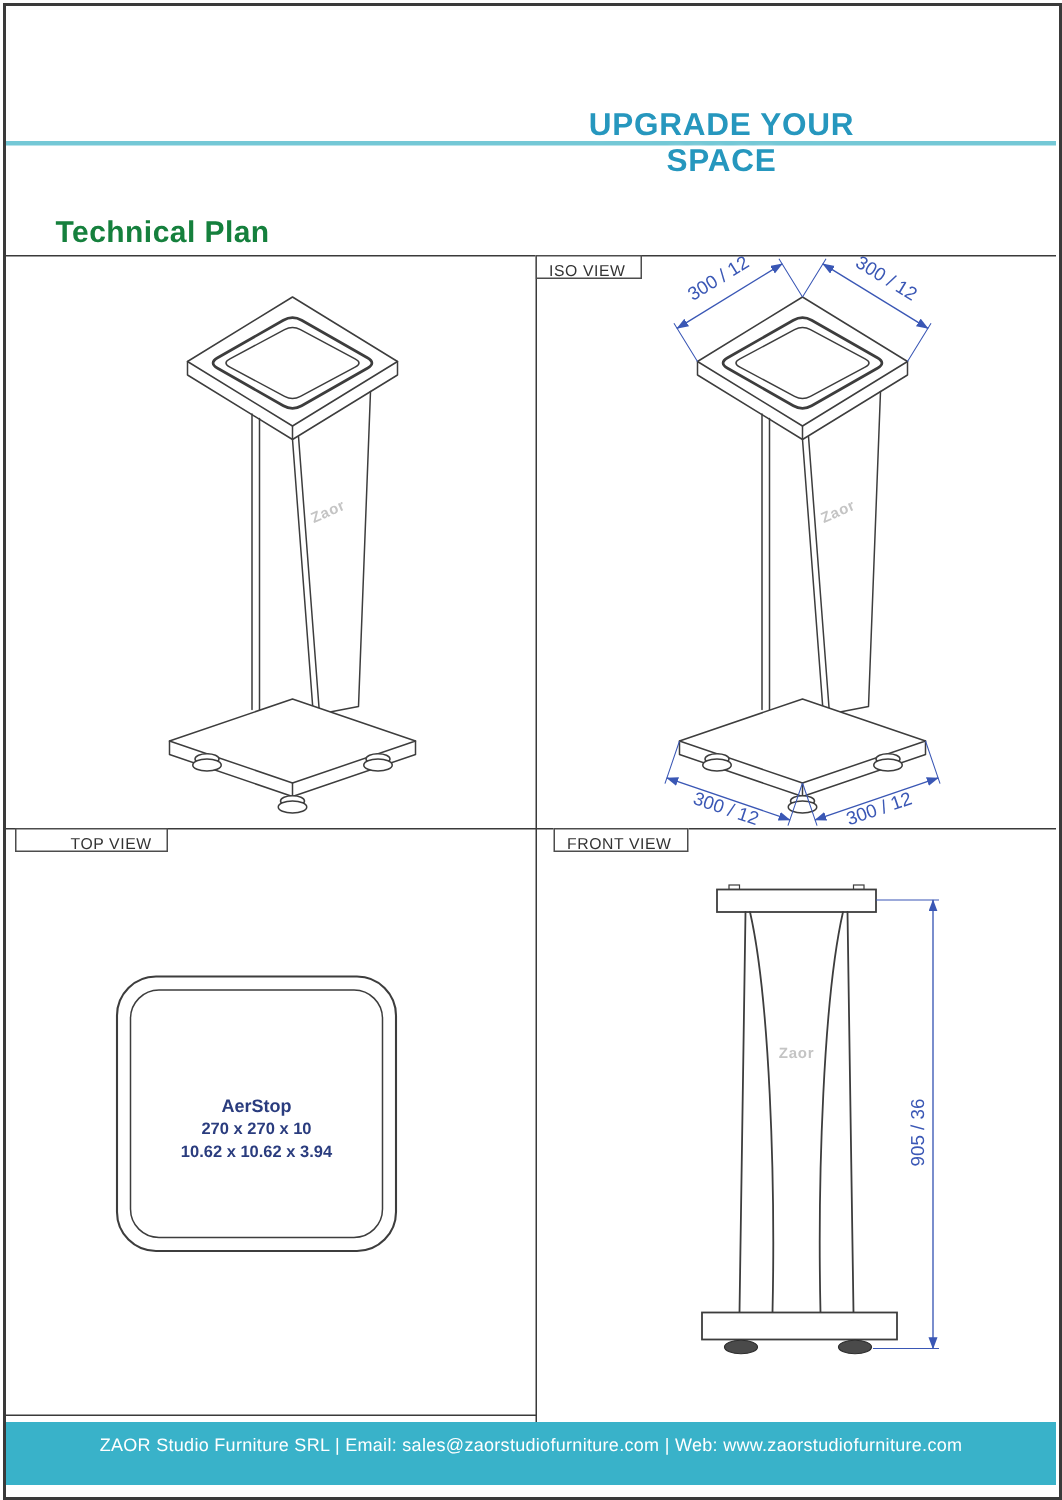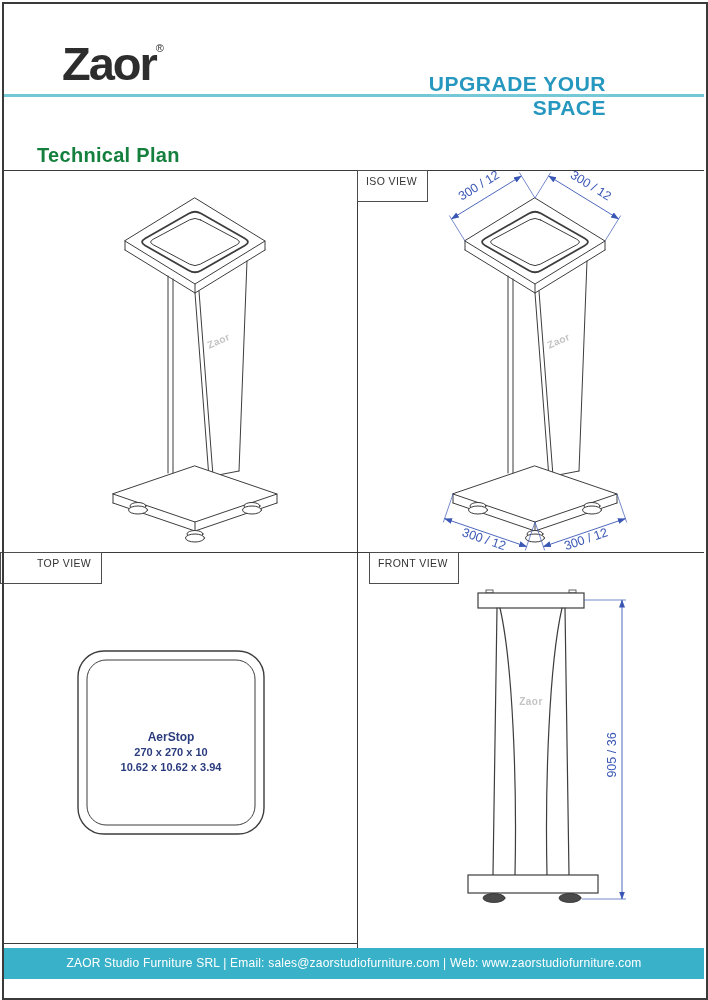--- a/index.html
+++ b/index.html
@@ -6,57 +6,56 @@
   .page{
     position:relative;width:708px;height:1000px;background:#ffffff;
     font-family:"Liberation Sans",sans-serif;overflow:hidden;margin:0 auto;
   }
   .abs{position:absolute;}
   .page-border{left:2px;top:2px;width:702px;height:994px;border:2px solid #3a3a3a;pointer-events:none;z-index:9;}
   .teal-rule{left:4px;top:94px;width:700px;height:3px;background:#74c8d6;z-index:1;}
   .logo{left:62px;top:36px;font-size:47px;font-weight:800;color:#2d2d2d;letter-spacing:-2px;z-index:2;}
   .logo sup{font-size:11px;font-weight:400;letter-spacing:0;vertical-align:28px;}
   .tagline{
-    left:356px;top:72px;width:250px;text-align:right;font-size:21px;font-weight:700;
+    left:356px;top:72px;width:250px;text-align:center;font-size:21px;font-weight:700;
     color:#2697be;letter-spacing:.5px;z-index:2;
     text-shadow:0 0 3px #fff,0 0 3px #fff,0 0 5px #fff,1px 1px 2px #fff,-1px -1px 2px #fff;
   }
   .doc-title{left:37px;top:144px;font-size:20px;font-weight:700;color:#15803d;letter-spacing:.3px;}
   .gridline{background:#3a3a3a;z-index:3;}
   .view-label{
-    height:32px;line-height:18px;box-sizing:border-box;border:1px solid #4d4d4d;background:#fff;
+    height:16px;line-height:18px;box-sizing:border-box;border:1px solid #4d4d4d;background:#fff;
     font-size:10.5px;color:#333;letter-spacing:.4px;padding:1px 10px 0 8px;z-index:4;white-space:nowrap;
   }
   .footer-bar{
-    left:4px;top:948px;width:700px;height:31px;background:#39b2c9;color:#fff;
+    left:4px;top:948px;width:700px;height:42px;background:#39b2c9;color:#fff;
     font-size:12px;line-height:31px;text-align:center;letter-spacing:.2px;z-index:5;
   }
   svg{position:absolute;overflow:visible;}
   svg text{font-family:"Liberation Sans",sans-serif;}
   .dimtxt{fill:#3a57b5;font-size:12.5px;}
   .wm{fill:#c4c4c4;font-size:10px;font-weight:700;letter-spacing:.5px;}
   .padtxt{fill:#2a3c7e;}
 </style>
 </head>
 <body>
 
 <div class="page">
 
   <div class="abs teal-rule"></div>
-  <div class="abs logo"><span>Zaor</span><sup>®</sup></div>
   <div class="abs tagline">UPGRADE YOUR SPACE</div>
   <div class="abs doc-title">Technical Plan</div>
 
   <div class="abs gridline" style="left:4px;top:170px;width:700px;height:1px;"></div>
   <div class="abs gridline" style="left:4px;top:552px;width:700px;height:1px;"></div>
   <div class="abs gridline" style="left:4px;top:943px;width:354px;height:1px;"></div>
   <div class="abs gridline" style="left:357px;top:170px;width:1px;height:778px;"></div>
 
   <div class="abs view-label" style="left:357px;top:170px;">ISO VIEW</div>
-  <div class="abs view-label" style="left:0;top:552px;padding-left:36px;">TOP VIEW</div>
+  <div class="abs view-label" style="left:10px;top:552px;padding-left:36px;">TOP VIEW</div>
   <div class="abs view-label" style="left:357px;top:552px;margin-left:12px;">FRONT VIEW</div>
 
   <svg style="left:390px;top:172px;" width="280" height="385" viewBox="0 0 280 385">
     <defs>
       <marker id="arE" markerWidth="10" markerHeight="8" refX="7.5" refY="3" orient="auto" markerUnits="userSpaceOnUse">
         <path d="M0,0 L8,3 L0,6 Z" fill="#3a57b5"></path>
       </marker>
       <marker id="arS" markerWidth="10" markerHeight="8" refX="7.5" refY="3" orient="auto-start-reverse" markerUnits="userSpaceOnUse">
         <path d="M0,0 L8,3 L0,6 Z" fill="#3a57b5"></path>
       </marker>

